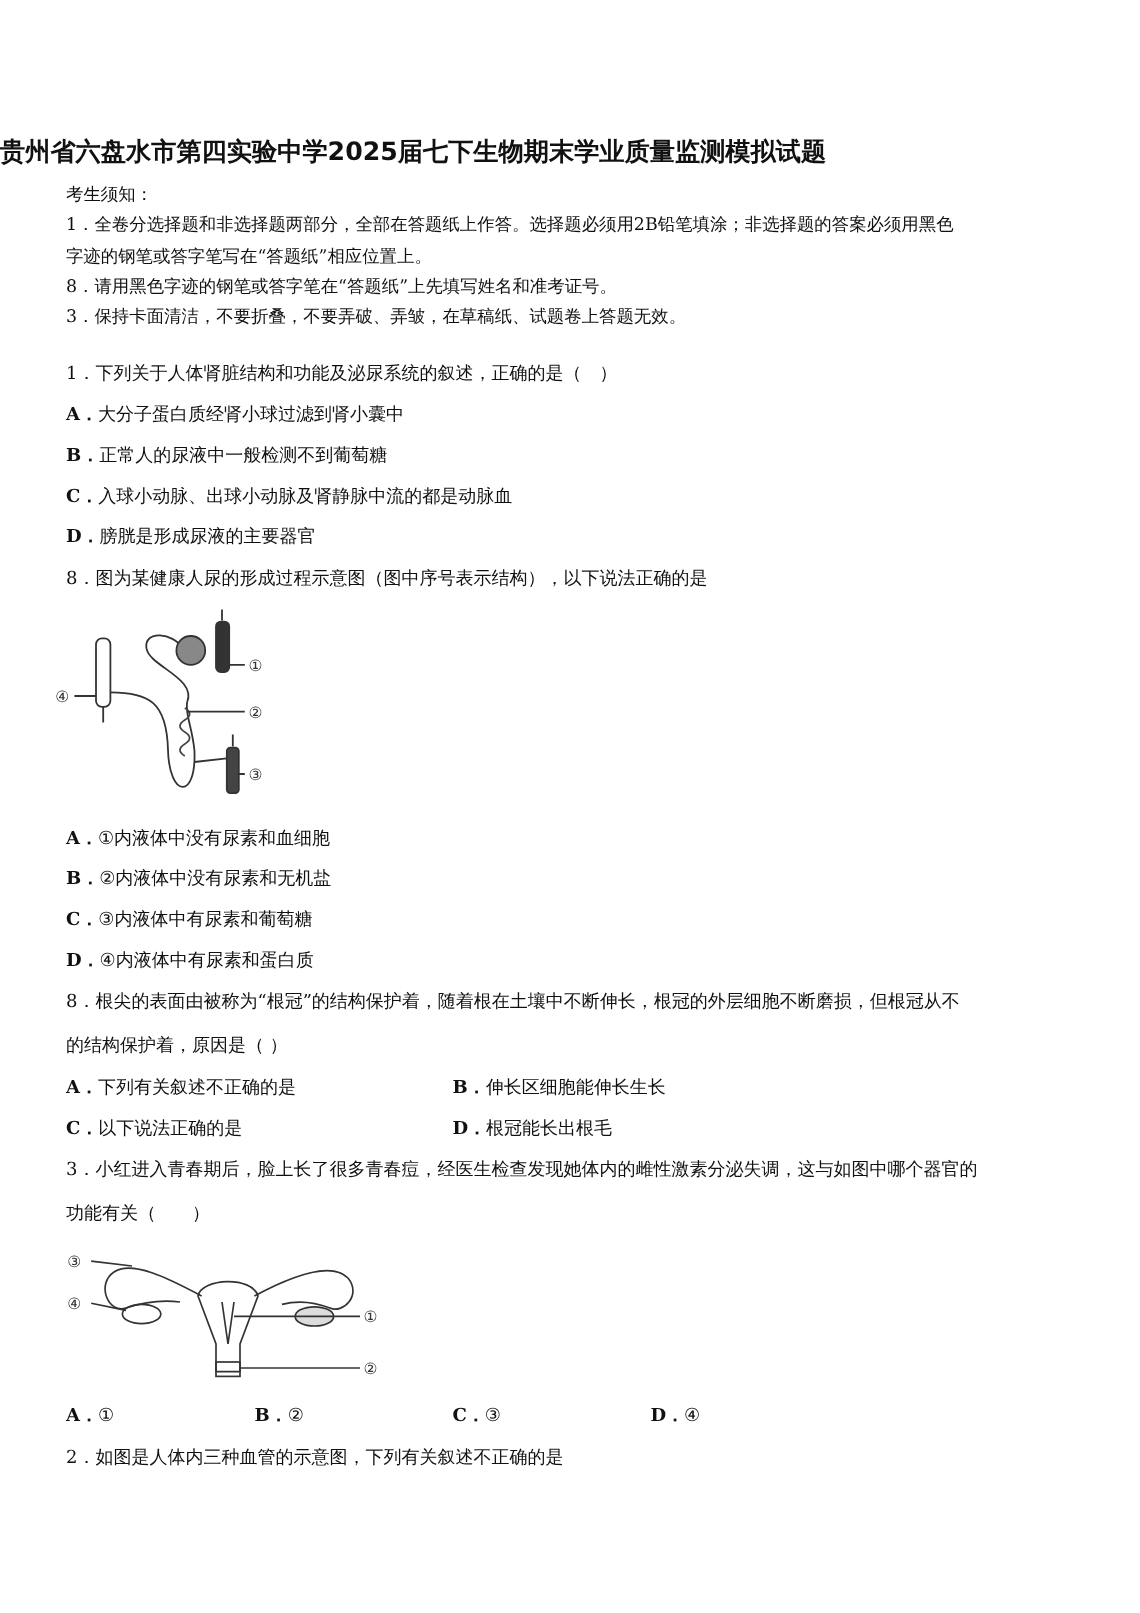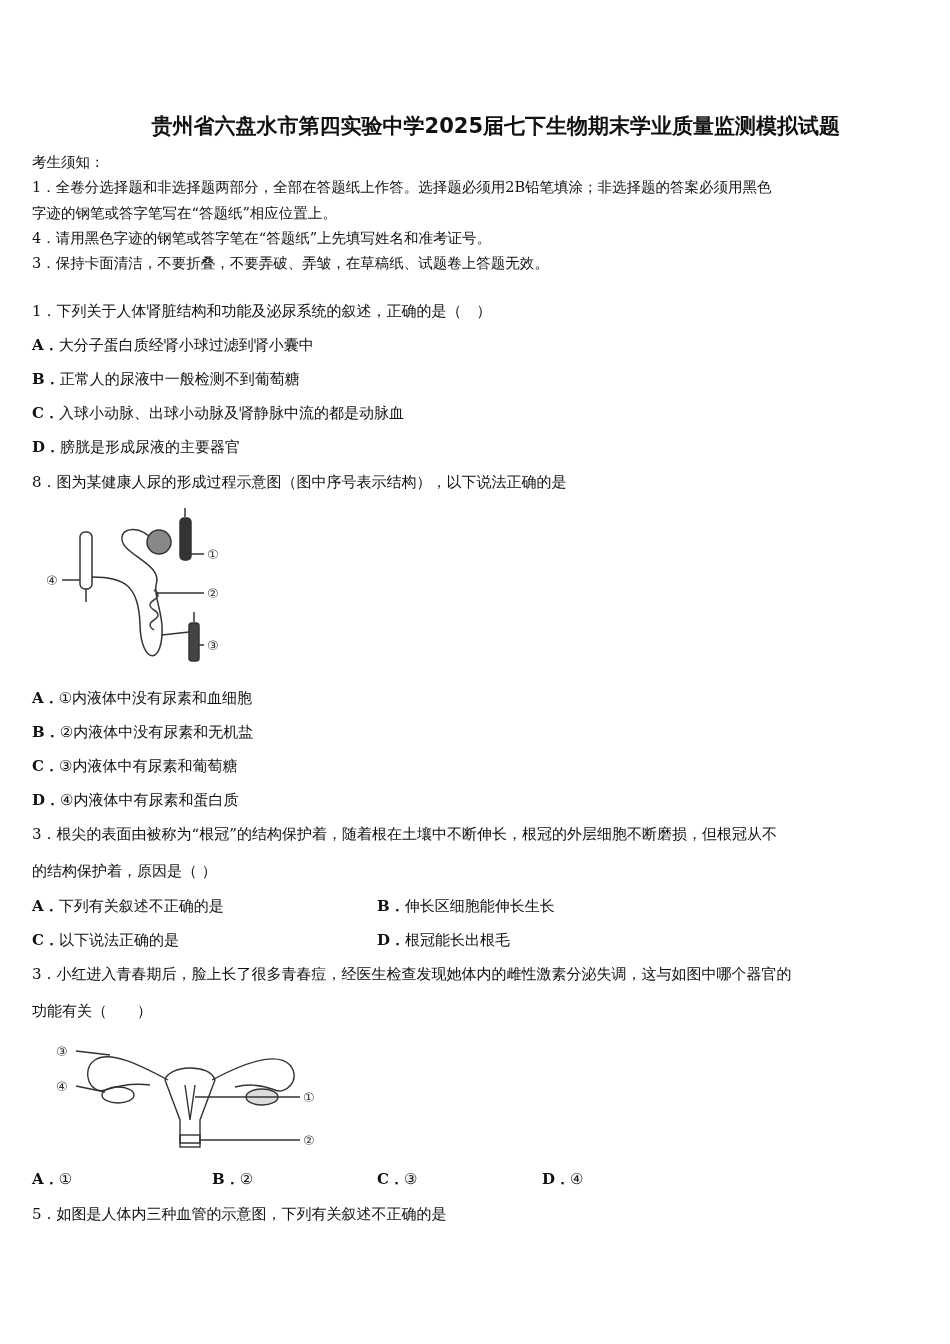--- a/index.html
+++ b/index.html
@@ -1,34 +1,34 @@
 <!DOCTYPE html>
 <html><head>
 <meta charset="utf-8">
 <style>
   html, body { margin:0; padding:0; background:#ffffff; }
   body { width:950px; height:1344px; position:relative; overflow:hidden;
          font-family:"DejaVu Serif", "Liberation Serif", serif; color:#111; }
-  .title { position:absolute; left:0; width:840px; top:112px; text-align:right;
+  .title { position:absolute; left:0; width:840px; top:112px; text-align:left;
            font-family:"DejaVu Sans", "Liberation Sans", sans-serif; font-weight:bold;
            font-size:21px; letter-spacing:0px; }
-  .line { position:absolute; left:32px; font-size:15px; white-space:nowrap; }
+  .line { position:absolute; left:55px; font-size:15px; white-space:nowrap; }
   .notice { font-size:14.5px; }
   .opt-label { font-weight:bold; }
   .fig { position:absolute; }
 </style>
 </head>
 <body>
 
 <div class="title">贵州省六盘水市第四实验中学2025届七下生物期末学业质量监测模拟试题</div>
 
 <div class="line notice" style="top:153px">考生须知：</div>
 <div class="line notice" style="top:178px">1．全卷分选择题和非选择题两部分，全部在答题纸上作答。选择题必须用2B铅笔填涂；非选择题的答案必须用黑色</div>
 <div class="line notice" style="top:204px">字迹的钢笔或答字笔写在“答题纸”相应位置上。</div>
-<div class="line notice" style="top:229px">4．请用黑色字迹的钢笔或答字笔在“答题纸”上先填写姓名和准考证号。</div>
+<div class="line notice" style="top:229px">8．请用黑色字迹的钢笔或答字笔在“答题纸”上先填写姓名和准考证号。</div>
 <div class="line notice" style="top:254px">3．保持卡面清洁，不要折叠，不要弄破、弄皱，在草稿纸、试题卷上答题无效。</div>
 
 <div class="line" style="top:302px">1．下列关于人体肾脏结构和功能及泌尿系统的叙述，正确的是（　）</div>
 <div class="line" style="top:336px"><span class="opt-label">A．</span><span>大分子蛋白质经肾小球过滤到肾小囊中</span></div>
 <div class="line" style="top:370px"><span class="opt-label">B．</span><span>正常人的尿液中一般检测不到葡萄糖</span></div>
 <div class="line" style="top:404px"><span class="opt-label">C．</span><span>入球小动脉、出球小动脉及肾静脉中流的都是动脉血</span></div>
 <div class="line" style="top:438px"><span class="opt-label">D．</span><span>膀胱是形成尿液的主要器官</span></div>
 
 <div class="line" style="top:473px">8．图为某健康人尿的形成过程示意图（图中序号表示结构），以下说法正确的是</div>
 
@@ -65,21 +65,21 @@
       <text x="2" y="80">④</text>
     </g>
   </svg>
 </div>
 
 <div class="line" style="top:689px"><span class="opt-label">A．</span><span>①内液体中没有尿素和血细胞</span></div>
 <div class="line" style="top:723px"><span class="opt-label">B．</span><span>②内液体中没有尿素和无机盐</span></div>
 <div class="line" style="top:757px"><span class="opt-label">C．</span><span>③内液体中有尿素和葡萄糖</span></div>
 <div class="line" style="top:791px"><span class="opt-label">D．</span><span>④内液体中有尿素和蛋白质</span></div>
 
-<div class="line" style="top:825px">3．根尖的表面由被称为“根冠”的结构保护着，随着根在土壤中不断伸长，根冠的外层细胞不断磨损，但根冠从不</div>
+<div class="line" style="top:825px">8．根尖的表面由被称为“根冠”的结构保护着，随着根在土壤中不断伸长，根冠的外层细胞不断磨损，但根冠从不</div>
 <div class="line" style="top:862px">的结构保护着，原因是（ ）</div>
 <div class="line" style="top:897px"><span class="opt-label">A．</span><span>下列有关叙述不正确的是</span></div>
 <div class="line" style="top:897px; left:377px"><span class="opt-label">B．</span><span>伸长区细胞能伸长生长</span></div>
 <div class="line" style="top:931px"><span class="opt-label">C．</span><span>以下说法正确的是</span></div>
 <div class="line" style="top:931px; left:377px"><span class="opt-label">D．</span><span>根冠能长出根毛</span></div>
 
 <div class="line" style="top:965px">3．小红进入青春期后，脸上长了很多青春痘，经医生检查发现她体内的雌性激素分泌失调，这与如图中哪个器官的</div>
 <div class="line" style="top:1002px">功能有关（　　）</div>
 
 <div class="fig" style="left:50px; top:1035px; width:280px; height:120px">
@@ -110,13 +110,13 @@
       <text x="253" y="110">②</text>
     </g>
   </svg>
 </div>
 
 <div class="line" style="top:1170px"><span class="opt-label">A．</span><span>①</span></div>
 <div class="line" style="top:1170px; left:212px"><span class="opt-label">B．</span><span>②</span></div>
 <div class="line" style="top:1170px; left:377px"><span class="opt-label">C．</span><span>③</span></div>
 <div class="line" style="top:1170px; left:542px"><span class="opt-label">D．</span><span>④</span></div>
 
-<div class="line" style="top:1205px">5．如图是人体内三种血管的示意图，下列有关叙述不正确的是</div>
+<div class="line" style="top:1205px">2．如图是人体内三种血管的示意图，下列有关叙述不正确的是</div>
 
 </body></html>

